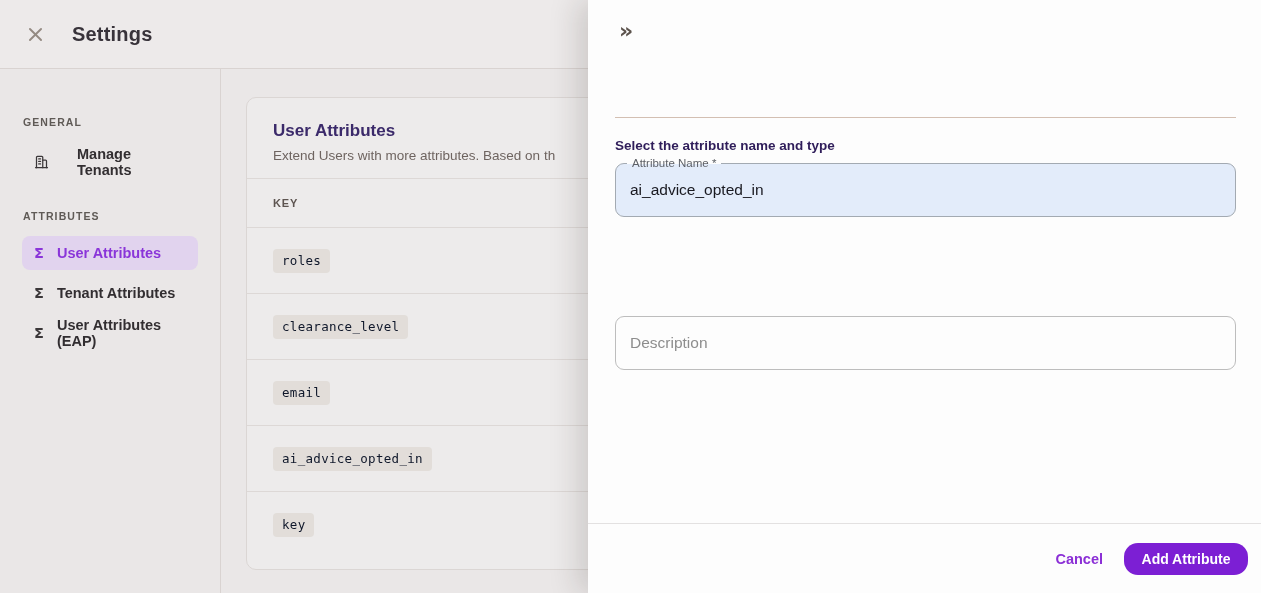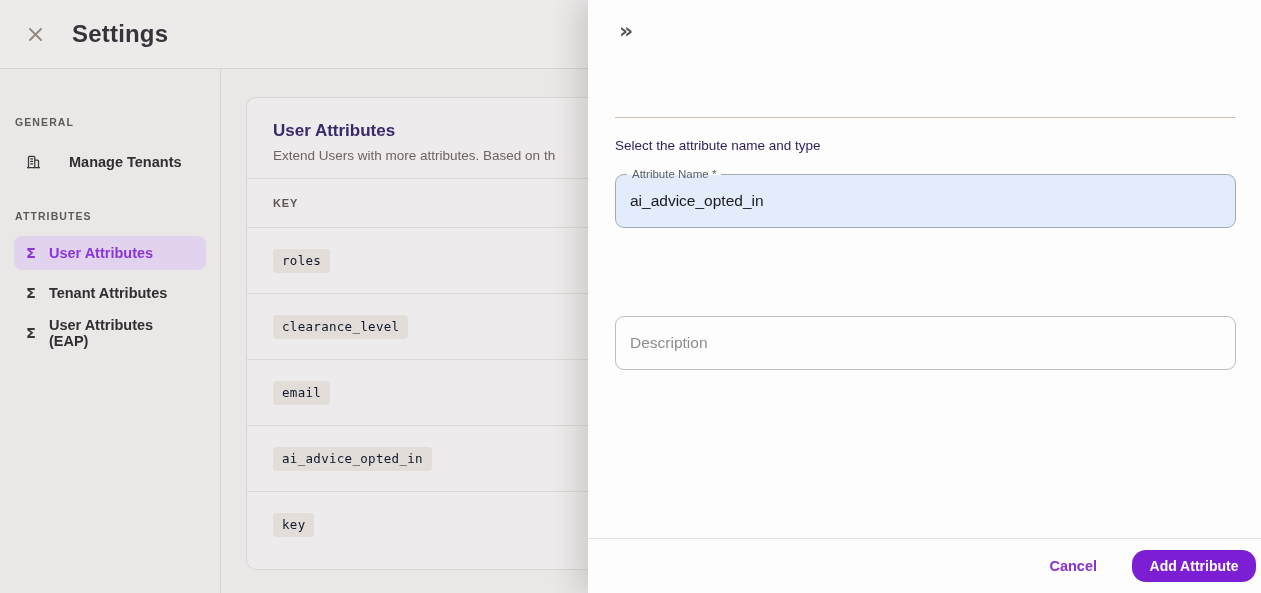--- a/index.html
+++ b/index.html
@@ -17,27 +17,27 @@
     background: #edeaea;
     border-bottom: 1px solid #d9d3d1;
     display: flex; align-items: center;
     padding-left: 24px; gap: 26px;
     z-index: 1;
   }
   .close-btn {
     width: 22px; height: 22px; display: flex; align-items: center; justify-content: center;
     cursor: pointer; background: none; border: none; color: #948a82;
   }
-  .page-title { font-size: 24px; font-weight: 700; color: #38333a; letter-spacing: .2px; }
+  .page-title { font-size: 20px; font-weight: 700; color: #38333a; letter-spacing: .2px; }
 
   
   .sidebar {
     position: absolute; top: 69px; left: 0; bottom: 0; width: 221px;
     background: #eae7e7; border-right: 1px solid #d9d3d1;
-    padding: 0 14px; z-index: 1;
+    padding: 0 22px; z-index: 1;
   }
   .section-label {
     font-size: 10.5px; font-weight: 600; letter-spacing: 1.1px;
     color: #5f5a56; padding-left: 1px;
   }
   .sec-general { margin-top: 47px; }
   .sec-attributes { margin-top: 31px; }
   .side-item {
     height: 34px; display: flex; align-items: center; gap: 13px;
     padding: 0 12px; border-radius: 8px; cursor: pointer;
@@ -95,28 +95,28 @@
   .drawer-title {
     position: absolute; left: 34px; top: 78px;
     font-size: 19px; font-weight: 600; color: #45403d; letter-spacing: .2px;
   }
   .title-divider {
     position: absolute; left: 27px; top: 117px; width: 621px; height: 1px;
     background: #d3bfb2;
   }
   .form-section-label {
     position: absolute; left: 27px; top: 138px;
-    font-size: 13.5px; font-weight: 400; color: #2f1d5a;
+    font-size: 13.5px; font-weight: 700; color: #2f1d5a;
   }
 
   .field {
     position: absolute; left: 27px; width: 621px; height: 54px;
     border-radius: 9px; background: #fdfdfd; border: 1px solid #bdbdbd;
   }
-  .field-name { top: 174px; background: #e3ecfa; border-color: #a3aab2; }
+  .field-name { top: 163px; background: #e3ecfa; border-color: #a3aab2; }
   .field-type { top: 244px; cursor: pointer; }
   .field-desc { top: 316px; }
   .float-label {
     position: absolute; top: -7px; left: 11px;
     font-size: 11.5px; color: #5d6066; padding: 0 5px; line-height: 13px;
     background: #fdfdfd;
   }
   .field-name .float-label {
     background: linear-gradient(#fdfdfd 52%, #e3ecfa 52%);
   }
@@ -136,24 +136,24 @@
     border-top: 6px solid #5f5f5f;
   }
   .field textarea {
     width: 100%; height: 100%; border: none; outline: none; background: transparent;
     resize: none; font-family: "Liberation Sans", sans-serif;
     font-size: 15.5px; color: #7f1d1d; padding: 17px 14px 0 14px; border-radius: 9px;
   }
   .field textarea::placeholder { color: #8d8d8d; opacity: 1; }
 
   .drawer-footer {
-    position: absolute; left: 0; right: 0; bottom: 0; height: 55px;
+    position: absolute; left: 0; right: 0; bottom: 0; height: 70px;
     border-top: 1px solid #e3e1e1; background: #fdfdfd;
     display: flex; align-items: center; justify-content: flex-end;
-    gap: 35px; padding-right: 5px;
+    gap: 21px; padding-right: 13px;
   }
   .cancel-btn {
     background: none; border: none; cursor: pointer;
     font-family: "Liberation Sans", sans-serif;
     font-size: 14.5px; font-weight: 600; color: #8b2fd6;
   }
   .add-btn {
     width: 124px; height: 32px; border: none; border-radius: 14px; cursor: pointer;
     background: #7c1fd4; color: #ffffff;
     font-family: "Liberation Sans", sans-serif;

